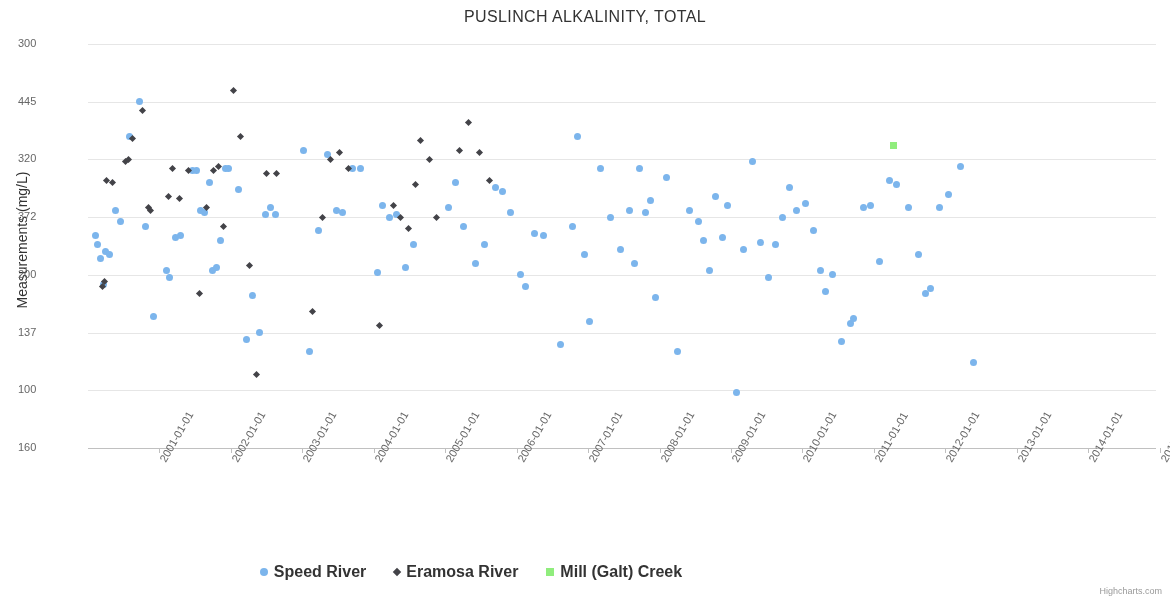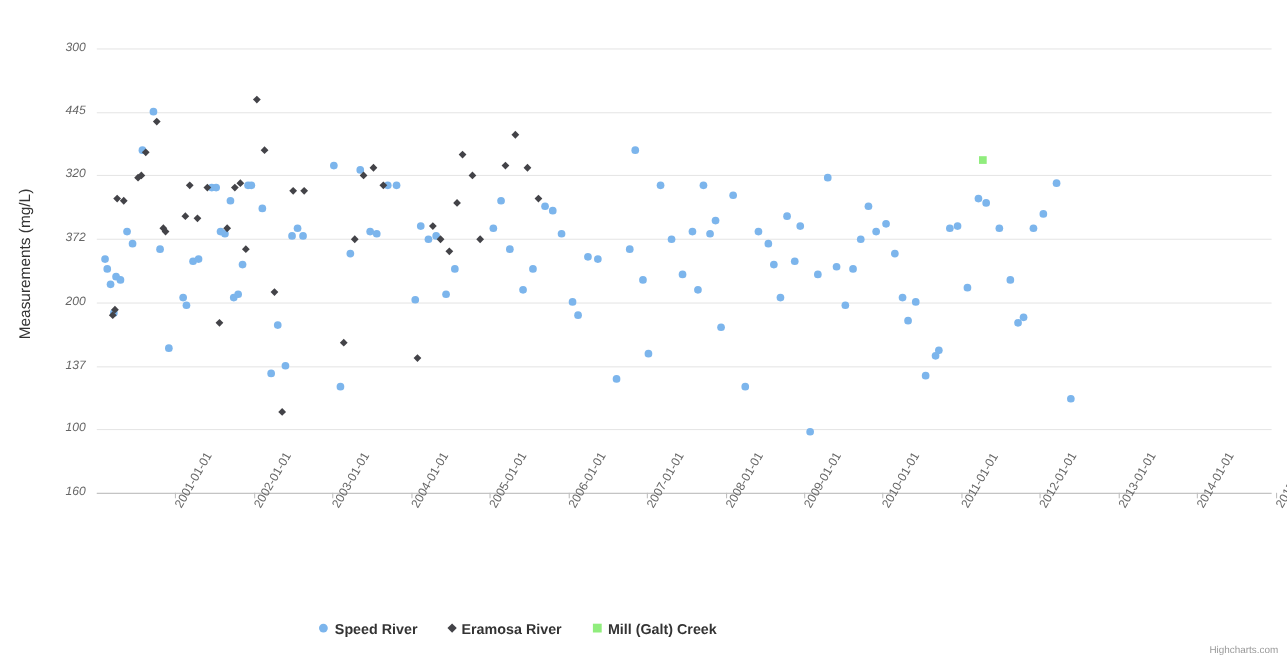--- a/index.html
+++ b/index.html
@@ -66,25 +66,23 @@
     position: absolute;
     left: 88px;
     top: 448px;
     width: 1068px;
     height: 1px;
     background: #c0c0c0;
   }
   .ytick-lbl {
     position: absolute;
     width: 60px;
-    text-align: right;
     font-size: 11px;
     color: #666666;
     left: 18px;
-    font-style: italic;
   }
   .xtick-lbl {
     position: absolute;
     font-size: 11px;
     color: #666666;
     transform: rotate(-60deg);
     transform-origin: left top;
     white-space: nowrap;
   }
   .tick-mark {
@@ -116,21 +114,21 @@
     height: 7px;
     margin-left: -3.5px;
     margin-top: -3.5px;
   }
   #legend {
     position: absolute;
     left: 0;
     top: 562px;
     width: 942px;
     text-align: center;
-    font-size: 13px;
+    font-size: 16px;
     color: #333333;
   }
   .legend-item {
     display: inline-block;
     margin: 0 14px;
     font-weight: bold;
     color: #333333;
     vertical-align: middle;
   }
   .legend-sym {
@@ -154,20 +152,21 @@
     bottom: 4px;
     font-size: 9px;
     color: #999999;
   }
 </style>
 </head>
 <body>
 
 <div id="chart-root">
 
+  <div id="chart-title">PUSLINCH ALKALINITY, TOTAL</div>
 
   <div id="y-axis-label-wrap">
     <div id="y-axis-label">Measurements (mg/L)</div>
   </div>
 
   <div class="plot" id="plot">
       <div class="gridline" style="top: 404px;"></div>
       <div class="gridline" style="top: 346.286px;"></div>
       <div class="gridline" style="top: 288.571px;"></div>
       <div class="gridline" style="top: 230.857px;"></div>

